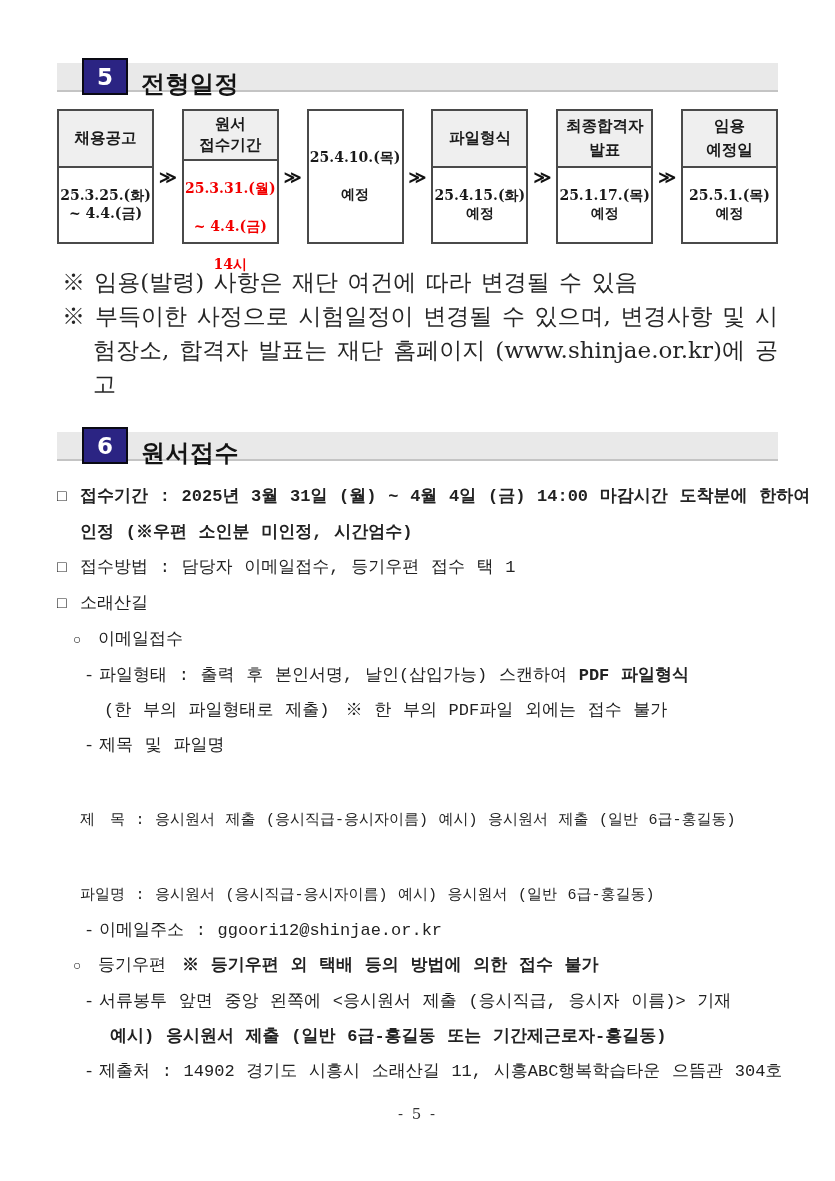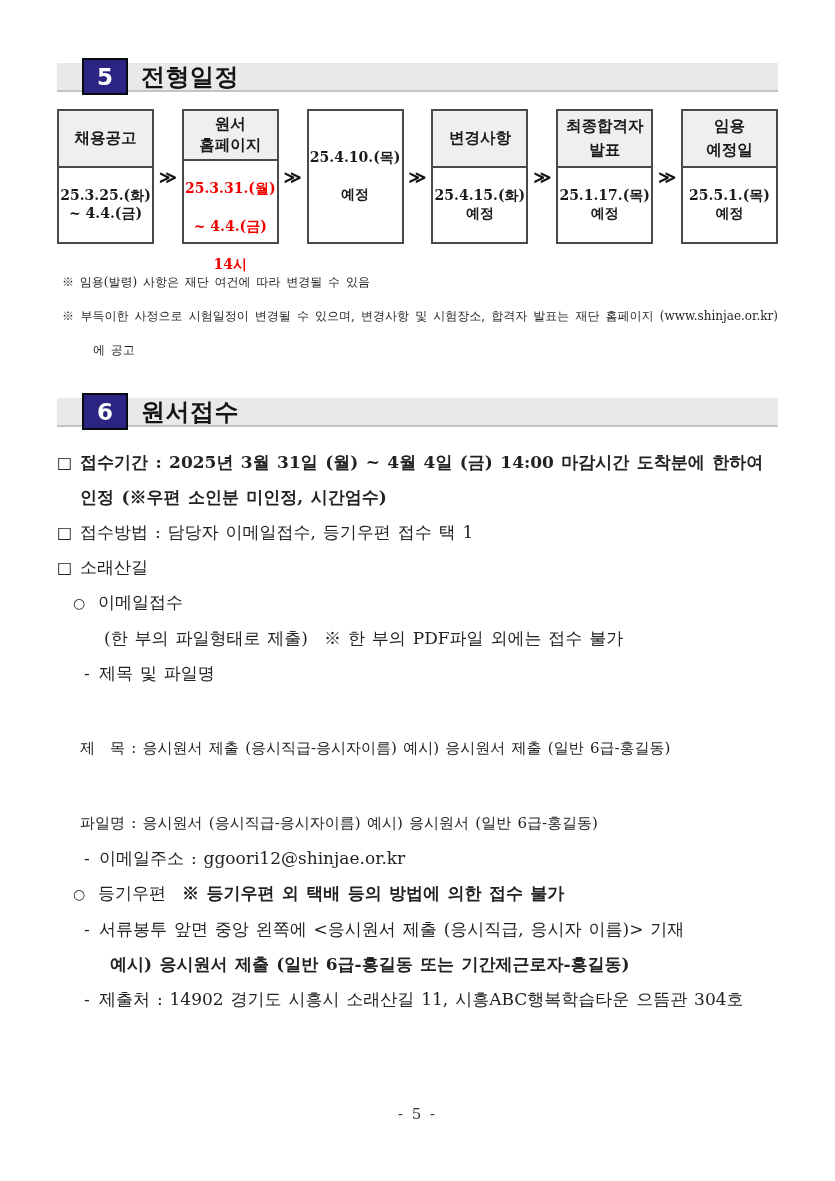--- a/index.html
+++ b/index.html
@@ -16,21 +16,21 @@
     position:absolute; left:0; right:0; top:5px; height:29px;
     background:#E9E9E9; border-bottom:2px solid #C4C4C4;
   }
   .sec-num {
     position:absolute; left:25px; top:0; width:46px; height:37px;
     background:#2B2483; border:2px solid #0a0a14; color:#ffffff;
     display:flex; align-items:center; justify-content:center;
     font-family:"DejaVu Sans","Liberation Sans",sans-serif; font-size:23px; font-weight:bold;
   }
   .sec-title {
-    position:absolute; left:84px; top:3px; color:#141414;
+    position:absolute; left:84px; top:10px; color:#141414;
     font-family:"DejaVu Sans","Liberation Sans",sans-serif; font-size:24px; font-weight:800;
     letter-spacing:0.5px;
   }
 
   
   .timeline { display:flex; align-items:center; justify-content:space-between; margin-top:13px; }
   .tbox {
     width:97px; height:135px; border:2px solid #4A4A4A; background:#ffffff;
     display:flex; flex-direction:column; text-align:center; font-weight:bold;
   }
@@ -42,28 +42,28 @@
   .tbox-b {
     flex:1; display:flex; flex-direction:column; justify-content:space-evenly;
     padding:19px 1px; font-size:14px; color:#1a1a1a;
   }
   .tbox-b.red { color:#F20000;gap:20px; }
   .t-arrow { font-size:17px; font-weight:bold; color:#111111; }
 
   
   .notes { margin-top:21px; }
   .note {
-    font-size:12px; line-height:34px; color:#262626;
+    font-size:23px; line-height:34px; color:#262626;
     margin-left:5px; padding-left:31px; text-indent:-31px;
     text-align:justify; word-spacing:2px;
   }
 
   
   .sec6 { margin-top:26px; }
-  .rows { margin-top:14px; }
+  .rows { margin-top:14px;font-family:Liberation Mono, monospace; }
   .row { line-height:35px; font-size:17px; color:#222222; word-spacing:1.5px; white-space:nowrap; }
   .row .blt { display:inline-block; }
   .row-sq .blt { width:23px; font-size:16px; }
   .row-cont-sq { padding-left:23px; }
   .row-o { padding-left:16px; }
   .row-o .blt { width:25px; font-size:14px; font-weight:bold; }
   .row-dash { padding-left:27px; }
   .row-dash .blt { width:15px; }
   .row-cont-dash { padding-left:47px; }
   .row-small { padding-left:23px; font-size:15px;margin-top:40px; }
@@ -101,21 +101,21 @@
           <div class="line">~ 4.4.(금)</div>
 
         </div>
       </div>
 
       <div class="t-arrow">≫</div>
 
       <div class="tbox">
         <div class="tbox-h">
           <div class="line">원서</div>
-          <div class="line">홈페이지</div>
+          <div class="line">접수기간</div>
         </div>
         <div class="tbox-b red">
           <div class="line">25.3.31.(월)</div>
           <div class="line">~ 4.4.(금)</div>
           <div class="line">14시</div>
         </div>
       </div>
 
       <div class="t-arrow">≫</div>
 
@@ -124,21 +124,21 @@
           <div class="line">25.4.10.(목)</div>
           <div class="line">예정</div>
 
         </div>
       </div>
 
       <div class="t-arrow">≫</div>
 
       <div class="tbox">
         <div class="tbox-h">
-          <div class="line">변경사항</div>
+          <div class="line">파일형식</div>
 
         </div>
         <div class="tbox-b">
           <div class="line">25.4.15.(화)</div>
           <div class="line">예정</div>
 
         </div>
       </div>
 
       <div class="t-arrow">≫</div>
@@ -197,20 +197,23 @@
       </div>
 
       <div class="row row-sq">
         <span class="blt">□</span><span>소래산길</span>
       </div>
 
       <div class="row row-o">
         <span class="blt">○</span><span>이메일접수</span>
       </div>
 
+      <div class="row row-dash">
+        <span class="blt">-</span><span>파일형태 : 출력 후 본인서명, 날인(삽입가능) 스캔하여 </span><span class="bold">PDF 파일형식</span>
+      </div>
 
       <div class="row row-cont-dash">
         <span>(한 부의 파일형태로 제출)</span><span class="ml">※ 한 부의 PDF파일 외에는 접수 불가</span>
       </div>
 
       <div class="row row-dash">
         <span class="blt">-</span><span>제목 및 파일명</span>
       </div>
 
       <div class="row row-small">

